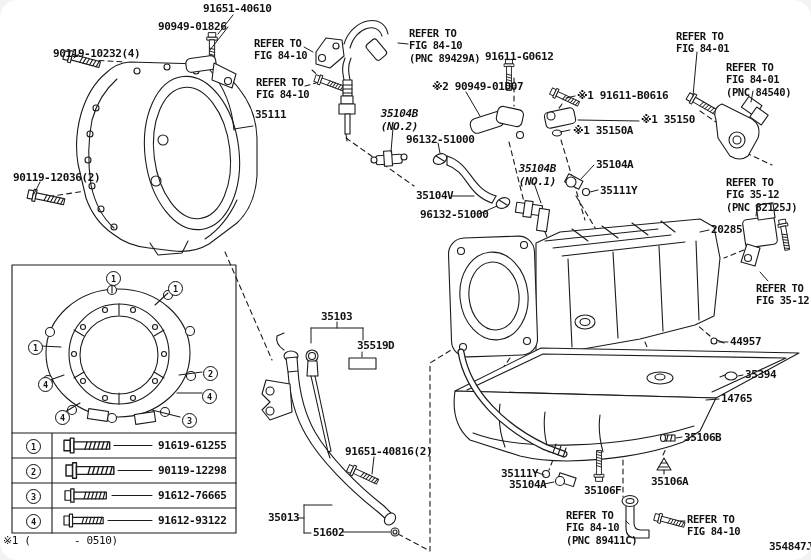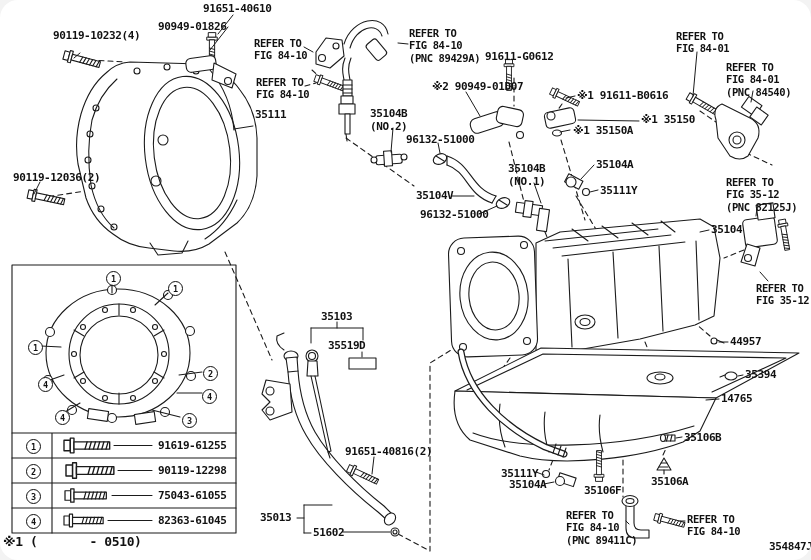--- a/index.html
+++ b/index.html
@@ -2,22 +2,22 @@
 <html><head>
 <meta charset="utf-8">
 <style>
   html,body{margin:0;padding:0;background:#f3f3f3;}
   #stage{position:relative;width:811px;height:560px;background:#ffffff;overflow:hidden;
          font-family:"DejaVu Sans Mono","DejaVu Sans",monospace;border-radius:18px;}
   #art{position:absolute;left:0;top:0;}
   .lbl{position:absolute;font-weight:bold;font-size:11px;line-height:1.18;color:#111;
        white-space:pre;letter-spacing:-0.4px;z-index:2;}
   .ref{font-size:10.5px;}
-  .ctr{width:48px;text-align:left;}
-  .note{position:absolute;font-weight:bold;font-size:13px;color:#111;white-space:pre;
+  .ctr{width:48px;text-align:right;font-style:italic;}
+  .note{position:absolute;font-weight:normal;font-size:11px;color:#111;white-space:pre;
         letter-spacing:-0.4px;z-index:2;}
   .circ{position:absolute;width:13px;height:13px;border:1.4px solid #111;border-radius:50%;
         background:#fff;color:#111;font-size:8.5px;font-weight:bold;display:flex;
         align-items:center;justify-content:center;z-index:2;}
 </style>
 </head>
 <body>
 
 <div id="stage">
 
@@ -289,21 +289,21 @@
       <use href="#bolt" transform="translate(66,470.5) scale(1.1)"></use>
       <use href="#bolt" transform="translate(65,495.5) scale(0.95)"></use>
       <use href="#bolt" transform="translate(64,520.5) scale(0.9)"></use>
       <path d="M114,445.5 L152,445.5 M118,470.5 L152,470.5 M112,495.5 L152,495.5 M108,520.5 L152,520.5"></path>
     </g>
   </g>
 </svg>
 
 <div class="lbl" style="left:203px;top:3px">91651-40610</div>
 <div class="lbl" style="left:158px;top:21px">90949-01826</div>
-<div class="lbl" style="left:53px;top:30px">90119-10232(4)</div>
+<div class="lbl" style="left:53px;top:48px">90119-10232(4)</div>
 <div class="lbl ref" style="left:254px;top:37px">REFER TO
 FIG 84-10</div>
 <div class="lbl ref" style="left:256px;top:76px">REFER TO
 FIG 84-10</div>
 <div class="lbl ref" style="left:409px;top:27px">REFER TO
 FIG 84-10
 (PNC 89429A)</div>
 <div class="lbl" style="left:485px;top:51px">91611-G0612</div>
 <div class="lbl" style="left:432px;top:81px">※2 90949-01D07</div>
 <div class="lbl" style="left:577px;top:90px">※1 91611-B0616</div>
@@ -320,36 +320,36 @@
 <div class="lbl" style="left:406px;top:134px">96132-51000</div>
 <div class="lbl" style="left:416px;top:190px">35104V</div>
 <div class="lbl" style="left:420px;top:209px">96132-51000</div>
 <div class="lbl ctr" style="left:508px;top:163px">35104B
 (NO.1)</div>
 <div class="lbl" style="left:596px;top:159px">35104A</div>
 <div class="lbl" style="left:600px;top:185px">35111Y</div>
 <div class="lbl ref" style="left:726px;top:176px">REFER TO
 FIG 35-12
 (PNC 82125J)</div>
-<div class="lbl" style="left:711px;top:224px">35104</div>
+<div class="lbl" style="left:711px;top:224px">20285</div>
 <div class="lbl" style="left:13px;top:172px">90119-12036(2)</div>
 <div class="lbl ref" style="left:756px;top:282px">REFER TO
 FIG 35-12</div>
 <div class="lbl" style="left:321px;top:311px">35103</div>
-<div class="lbl" style="left:328px;top:340px">35519D</div>
+<div class="lbl" style="left:357px;top:340px">35519D</div>
 <div class="lbl" style="left:730px;top:336px">44957</div>
 <div class="lbl" style="left:745px;top:369px">35394</div>
 <div class="lbl" style="left:721px;top:393px">14765</div>
 <div class="lbl" style="left:684px;top:432px">35106B</div>
 <div class="lbl" style="left:345px;top:446px">91651-40816(2)</div>
 <div class="lbl" style="left:501px;top:468px">35111Y</div>
 <div class="lbl" style="left:509px;top:479px">35104A</div>
 <div class="lbl" style="left:651px;top:476px">35106A</div>
 <div class="lbl" style="left:584px;top:485px">35106F</div>
-<div class="lbl" style="left:260px;top:512px">35013</div>
+<div class="lbl" style="left:268px;top:512px">35013</div>
 <div class="lbl" style="left:313px;top:527px">51602</div>
 <div class="lbl ref" style="left:566px;top:509px">REFER TO
 FIG 84-10
 (PNC 89411C)</div>
 <div class="lbl ref" style="left:687px;top:513px">REFER TO
 FIG 84-10</div>
 <div class="lbl" style="left:769px;top:541px">354847J</div>
 
 <div class="circ" style="left:106px;top:271px">1</div>
 <div class="circ" style="left:168px;top:281px">1</div>
@@ -359,18 +359,18 @@
 <div class="circ" style="left:203px;top:366px">2</div>
 <div class="circ" style="left:202px;top:389px">4</div>
 <div class="circ" style="left:182px;top:413px">3</div>
 
 <div class="circ" style="left:26px;top:439px">1</div>
 <div class="circ" style="left:26px;top:464px">2</div>
 <div class="circ" style="left:26px;top:489px">3</div>
 <div class="circ" style="left:26px;top:514px">4</div>
 <div class="lbl" style="left:158px;top:440px">91619-61255</div>
 <div class="lbl" style="left:158px;top:465px">90119-12298</div>
-<div class="lbl" style="left:158px;top:490px">75043-61055</div>
-<div class="lbl" style="left:158px;top:515px">82363-61045</div>
+<div class="lbl" style="left:158px;top:490px">91612-76665</div>
+<div class="lbl" style="left:158px;top:515px">91612-93122</div>
 
 <div class="note" style="left:3px;top:534px">※1 (       - 0510)</div>
 
 </div>
 
 </body></html>

